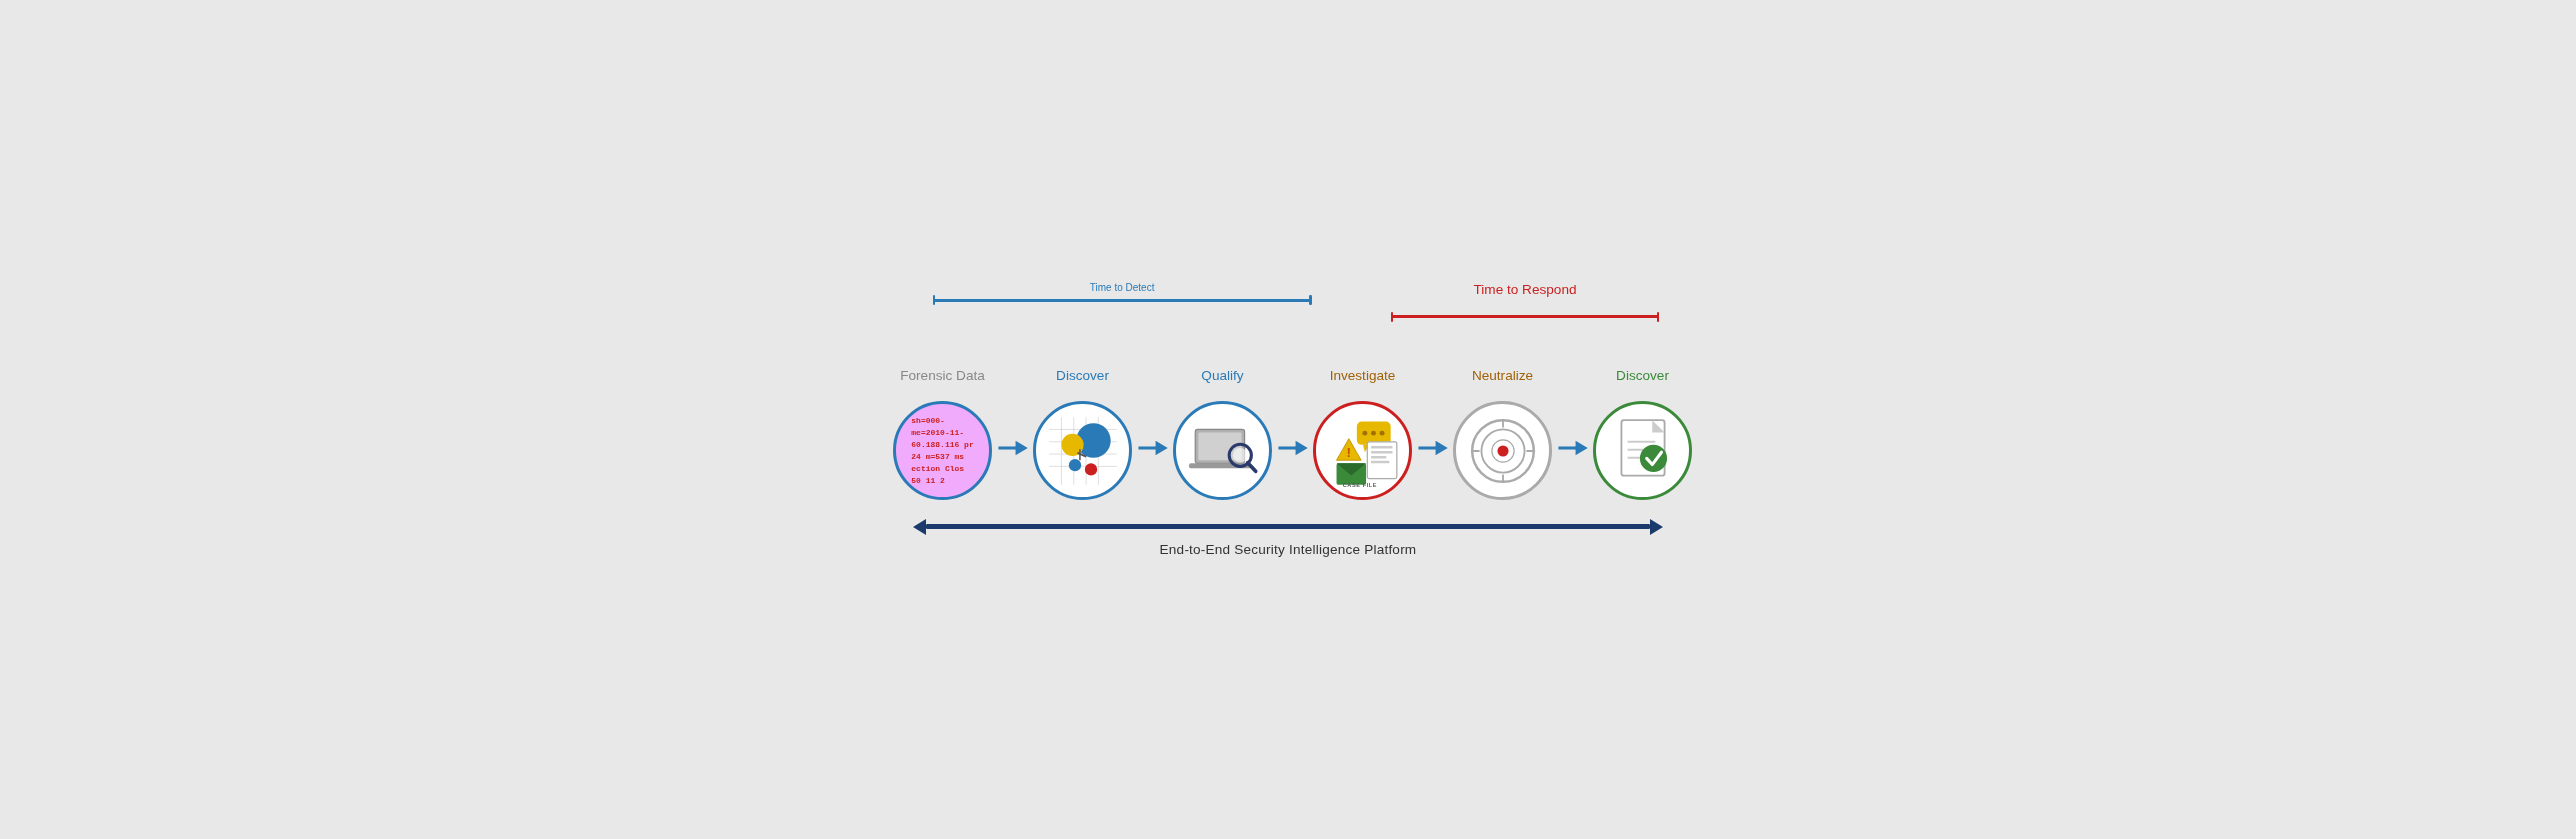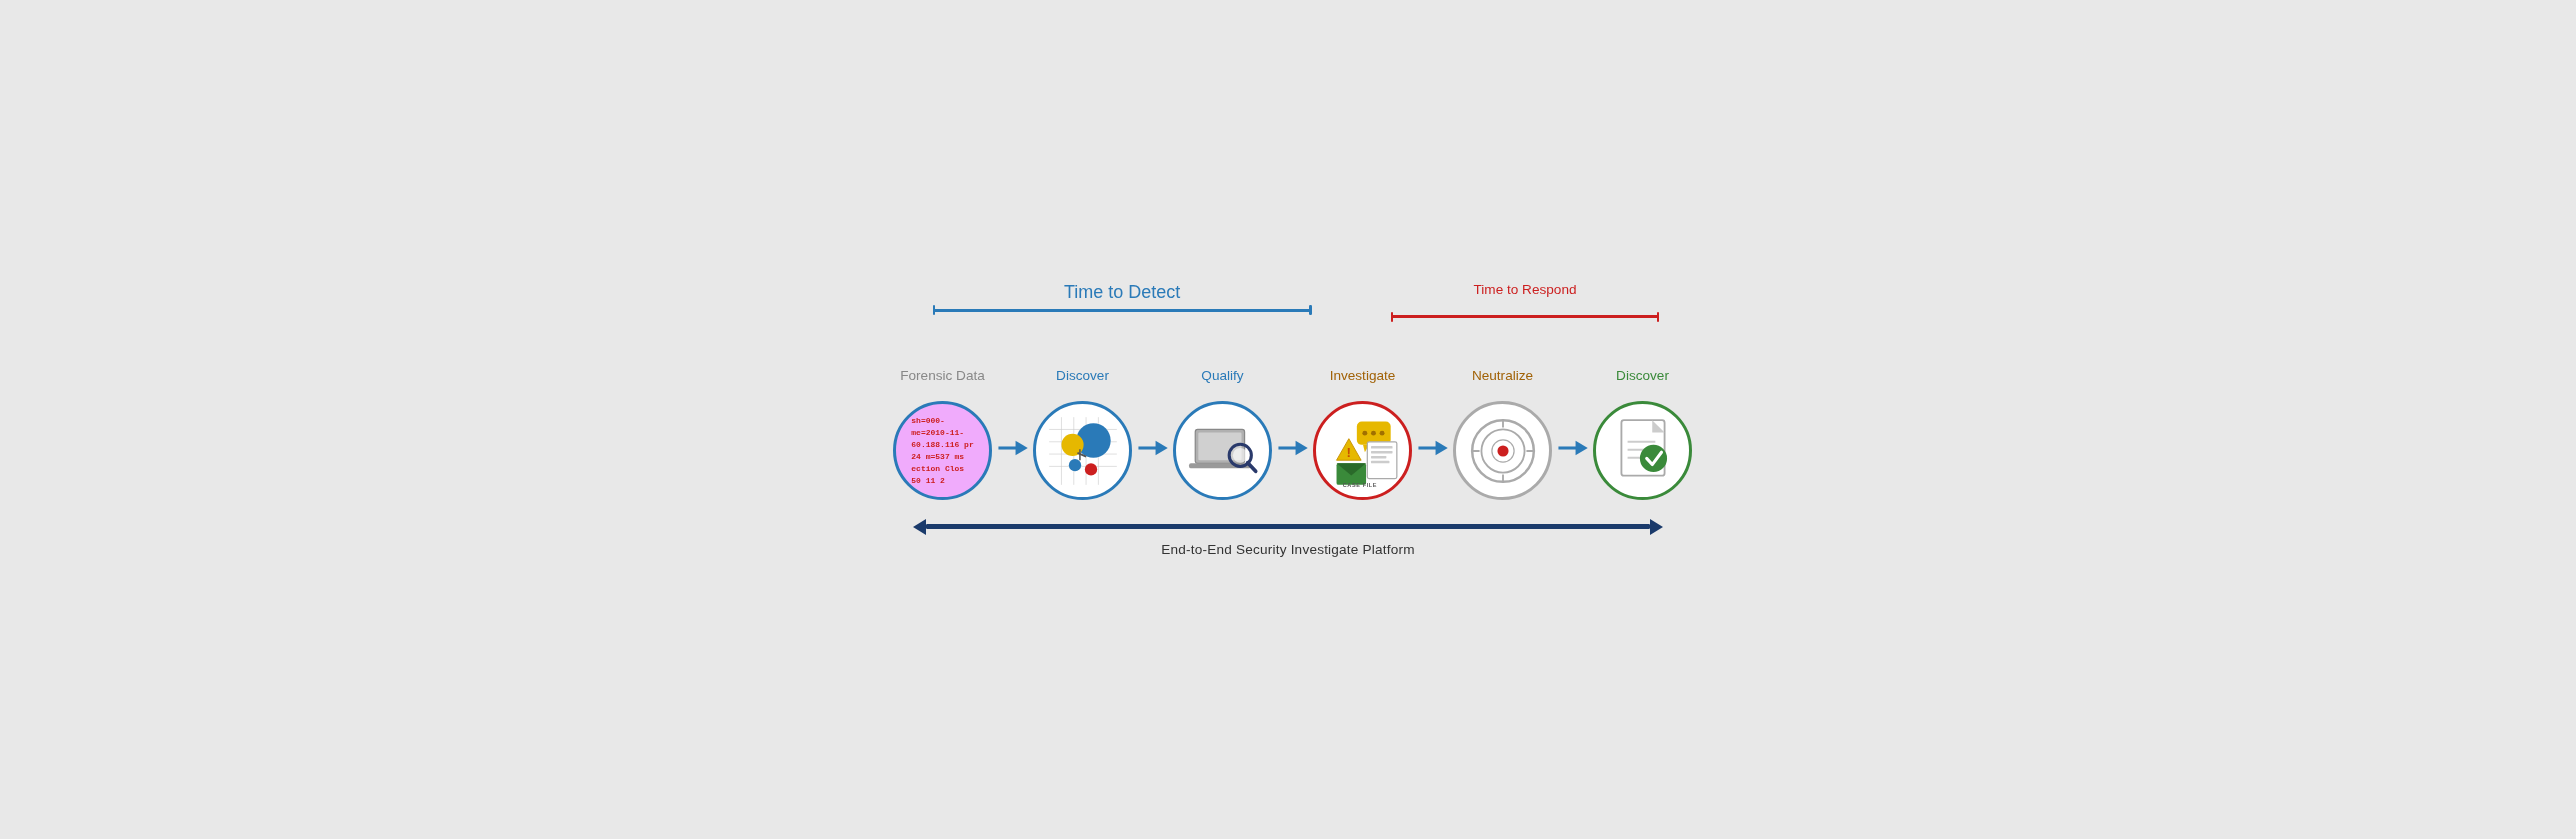--- a/index.html
+++ b/index.html
@@ -17,21 +17,21 @@
     .container {
       background: #e8e8e8;
       width: 100%;
       max-width: 864px;
       padding: 25px 37px;
       position: relative;
     }
 
     .time-label-detect {
       color: #2a7ab8;
-      font-size: 18px;
+      font-size: 10px;
       font-weight: 400;
       margin-bottom: 2.5px;
     }
 
     .time-label-respond {
       color: #cc1f1f;
       font-size: 13.6px;
       font-weight: 400;
       margin-bottom: 15px;
     }
@@ -463,17 +463,17 @@
 
     </div>
   </div>
 
   <div class="bottom-arrow-section">
     <div class="bottom-arrow-wrapper">
       <div class="bottom-arrow-head-left"></div>
       <div class="bottom-arrow-line"></div>
       <div class="bottom-arrow-head-right"></div>
     </div>
-    <span class="bottom-label">End-to-End Security Investigate Platform</span>
+    <span class="bottom-label">End-to-End Security Intelligence Platform</span>
   </div>
 
 </div>
 
 
 </body></html>

